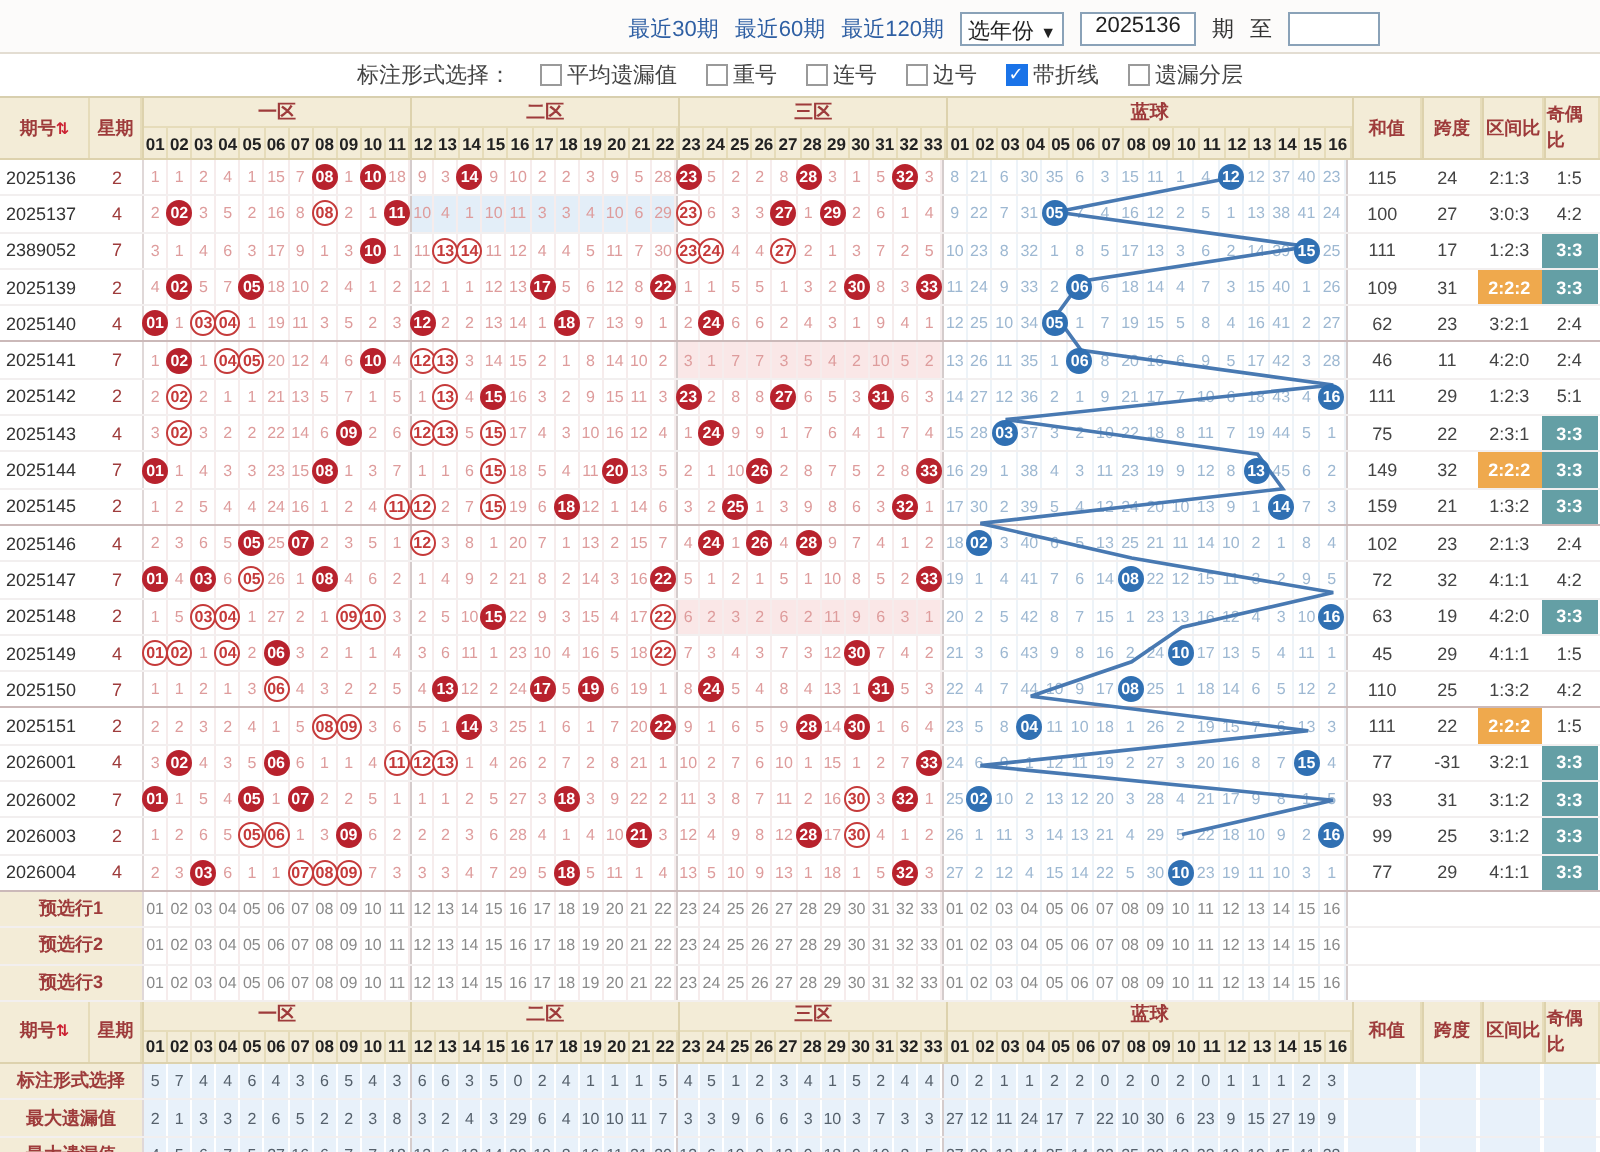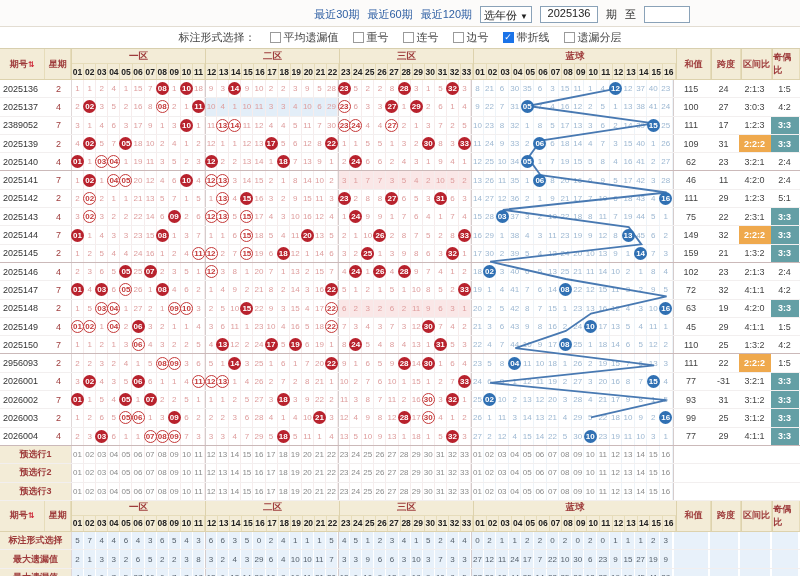--- a/index.html
+++ b/index.html
@@ -1245,21 +1245,21 @@
           <div class="cell c-b" style="width: 12.6px;">6</div>
           <div class="cell c-b" style="width: 12.6px;">5</div>
           <div class="cell c-b" style="width: 12.6px;">12</div>
           <div class="cell c-b" style="width: 12.6px;">2</div>
           <div class="cell c-sum">110</div>
           <div class="cell c-span">25</div>
           <div class="cell c-zone">1:3:2</div>
           <div class="cell c-oe">4:2</div>
         </div>
         <div class="row">
-          <div class="cell c-issue">2956093</div>
+          <div class="cell c-issue">2025151</div>
           <div class="cell c-week">2</div>
           <div class="cell c-r" style="width: 12.1px;">2</div>
           <div class="cell c-r" style="width: 12.1px;">2</div>
           <div class="cell c-r" style="width: 12.1px;">3</div>
           <div class="cell c-r" style="width: 12.1px;">2</div>
           <div class="cell c-r" style="width: 12.1px;">4</div>
           <div class="cell c-r" style="width: 12.1px;">1</div>
           <div class="cell c-r" style="width: 12.1px;">5</div>
           <div class="cell c-r" style="width: 12.1px;">
             <div class="ball rb hollow">08</div>

